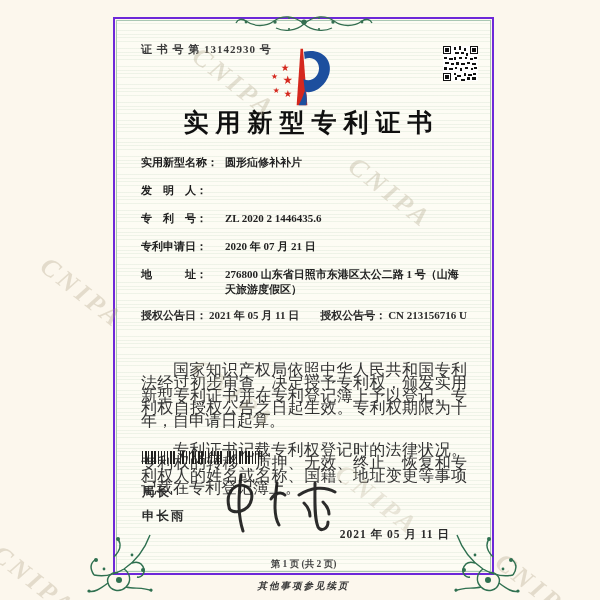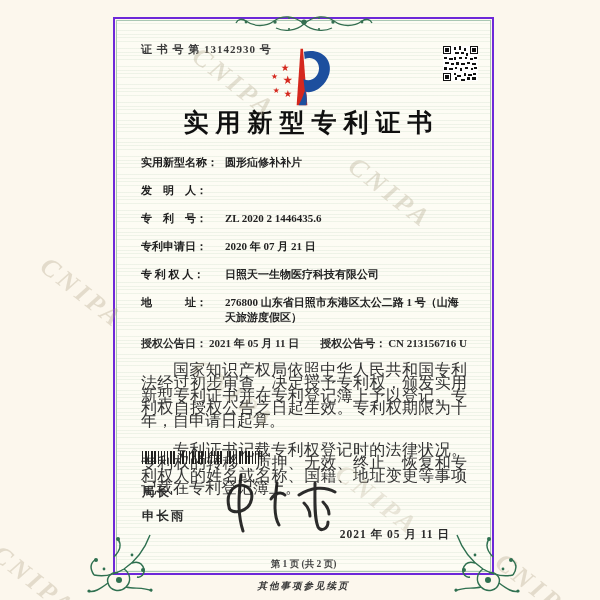--- a/index.html
+++ b/index.html
@@ -212,24 +212,20 @@
       <span class="lbl">发　明　人：</span>
     </div>
     <div class="row">
       <span class="lbl">专　利　号：</span>
       <span class="val">ZL 2020 2 1446435.6</span>
     </div>
     <div class="row">
       <span class="lbl">专利申请日：</span>
       <span class="val">2020 年 07 月 21 日</span>
     </div>
-    <div class="row">
-      <span class="lbl">专 利 权 人：</span>
-      <span class="val">日照天一生物医疗科技有限公司</span>
-    </div>
     <div class="row" style="margin-bottom:11px;">
       <span class="lbl">地　　　址：</span>
       <span class="val">276800 山东省日照市东港区太公二路 1 号（山海天旅游度假区）</span>
     </div>
     <div class="grant-row">
       <span class="pair">
         <span class="lbl">授权公告日：</span>
         <span class="val">2021 年 05 月 11 日</span>
       </span>
       <span class="pair">

